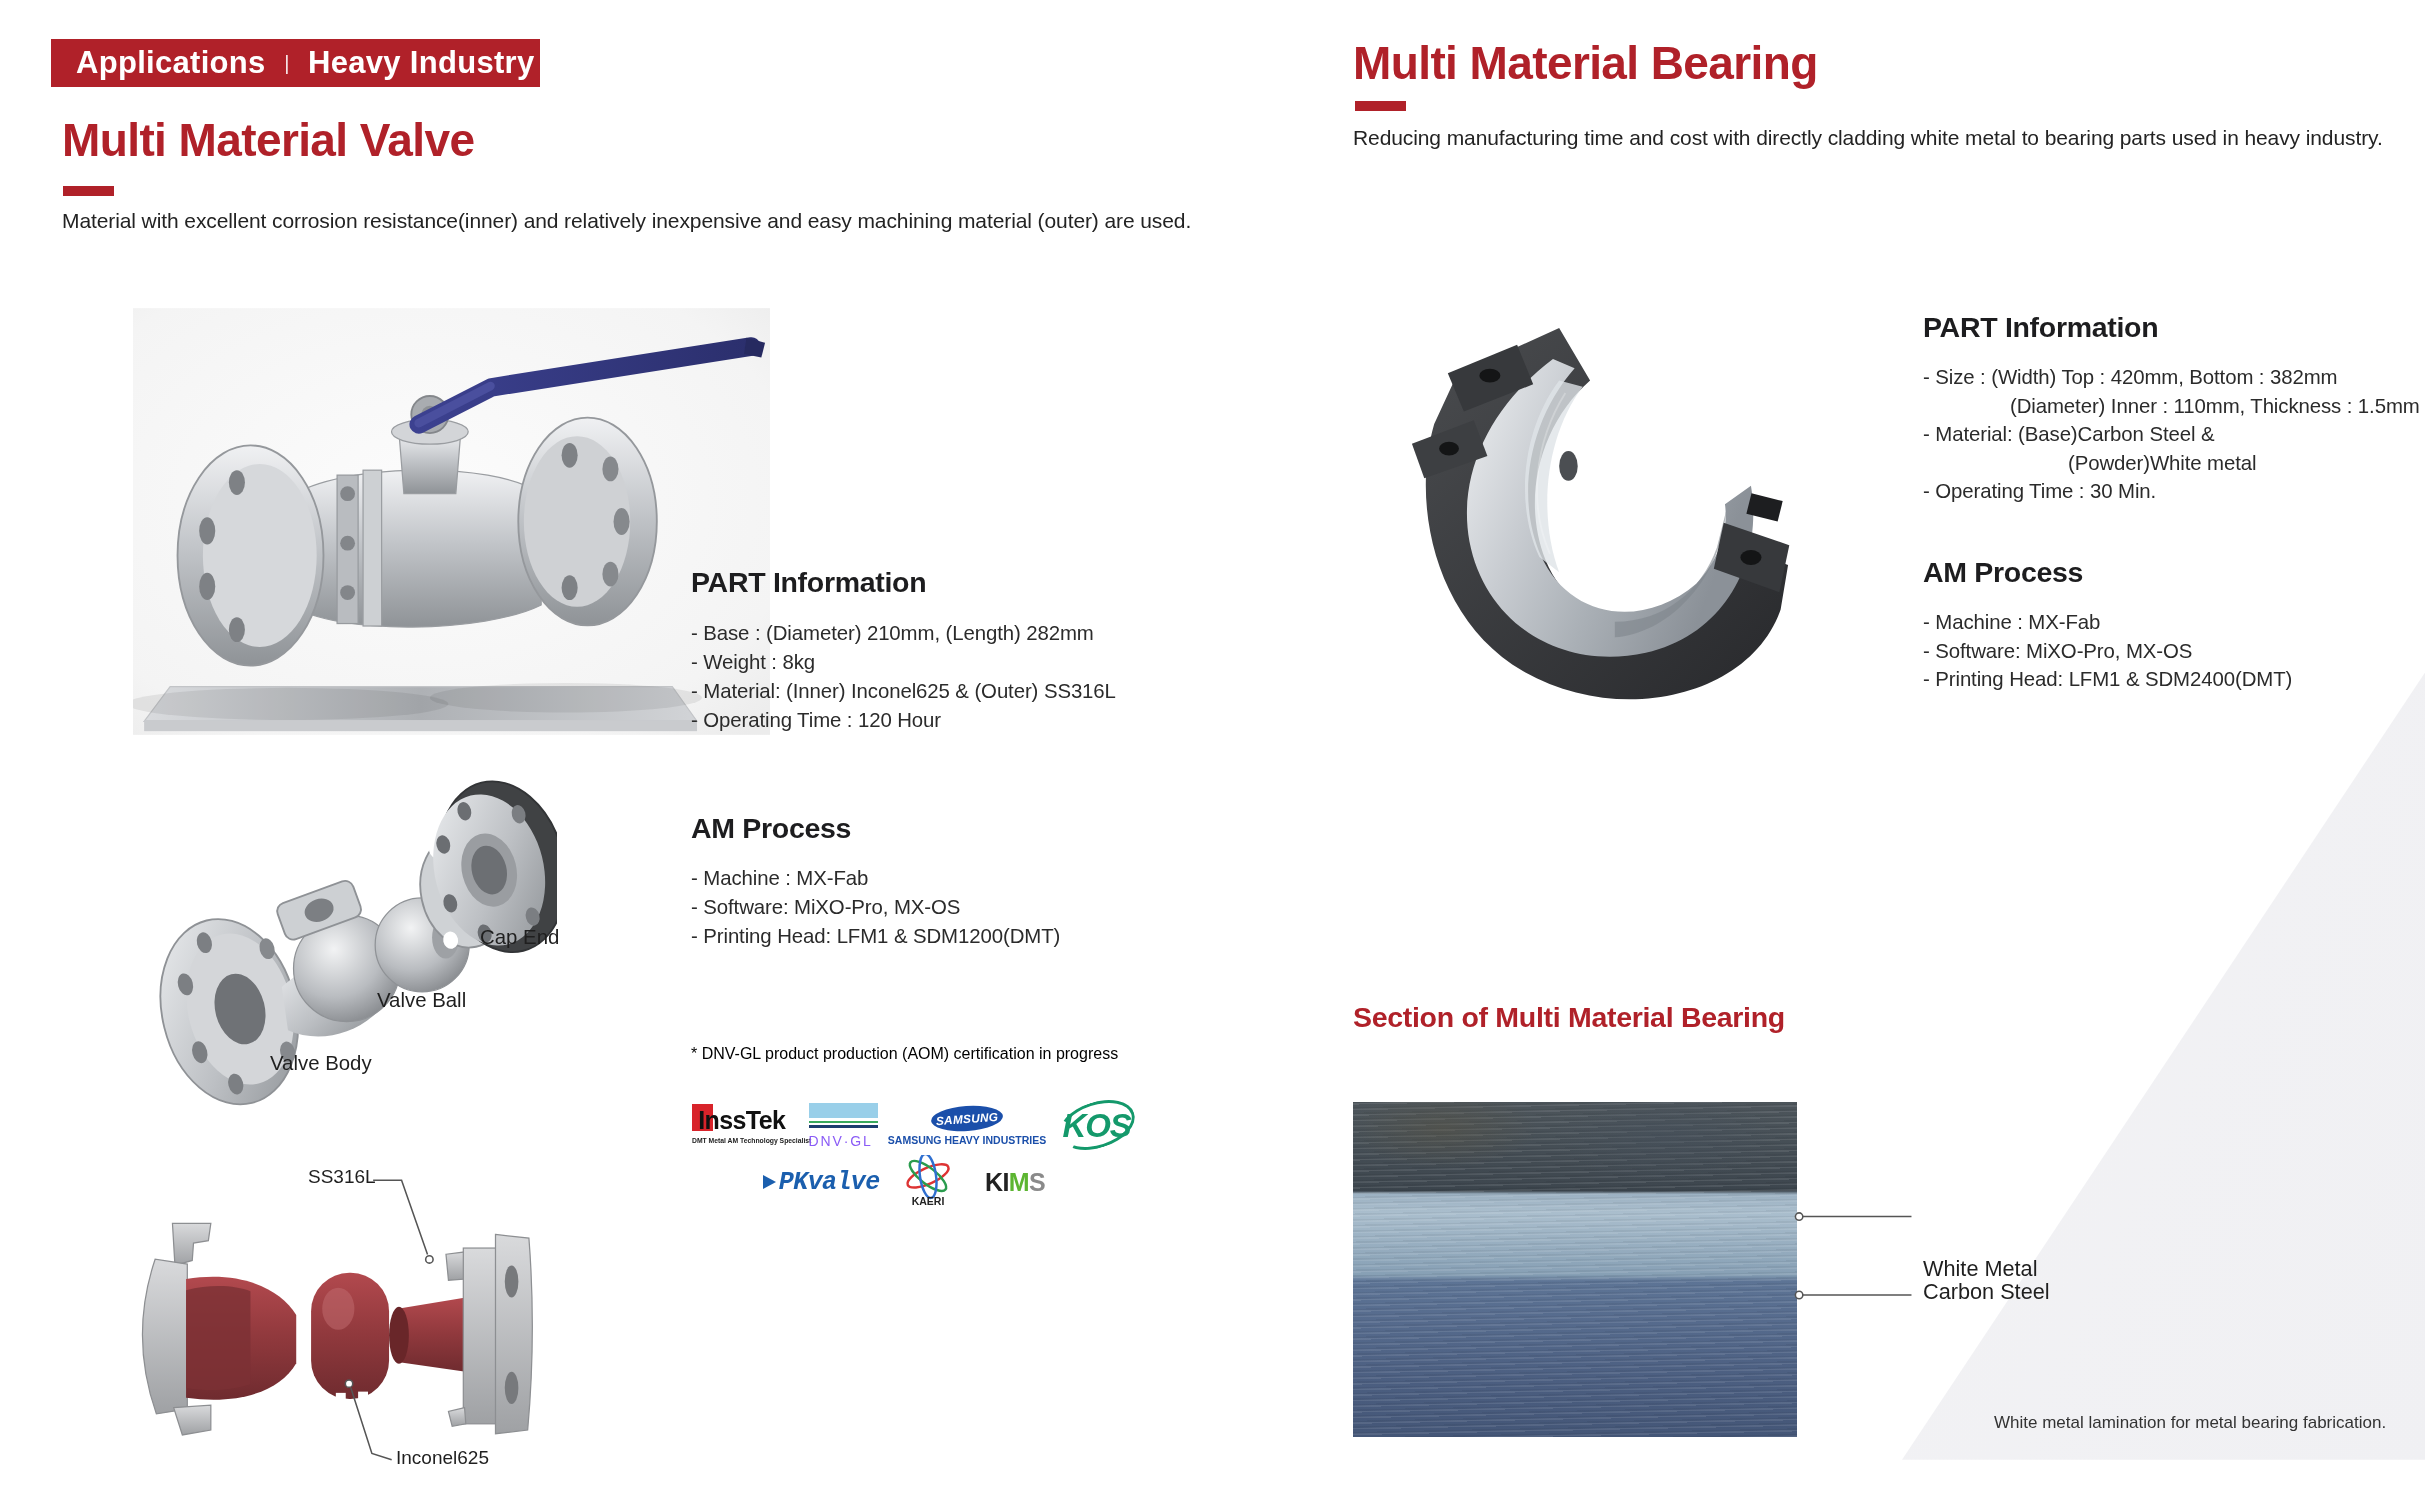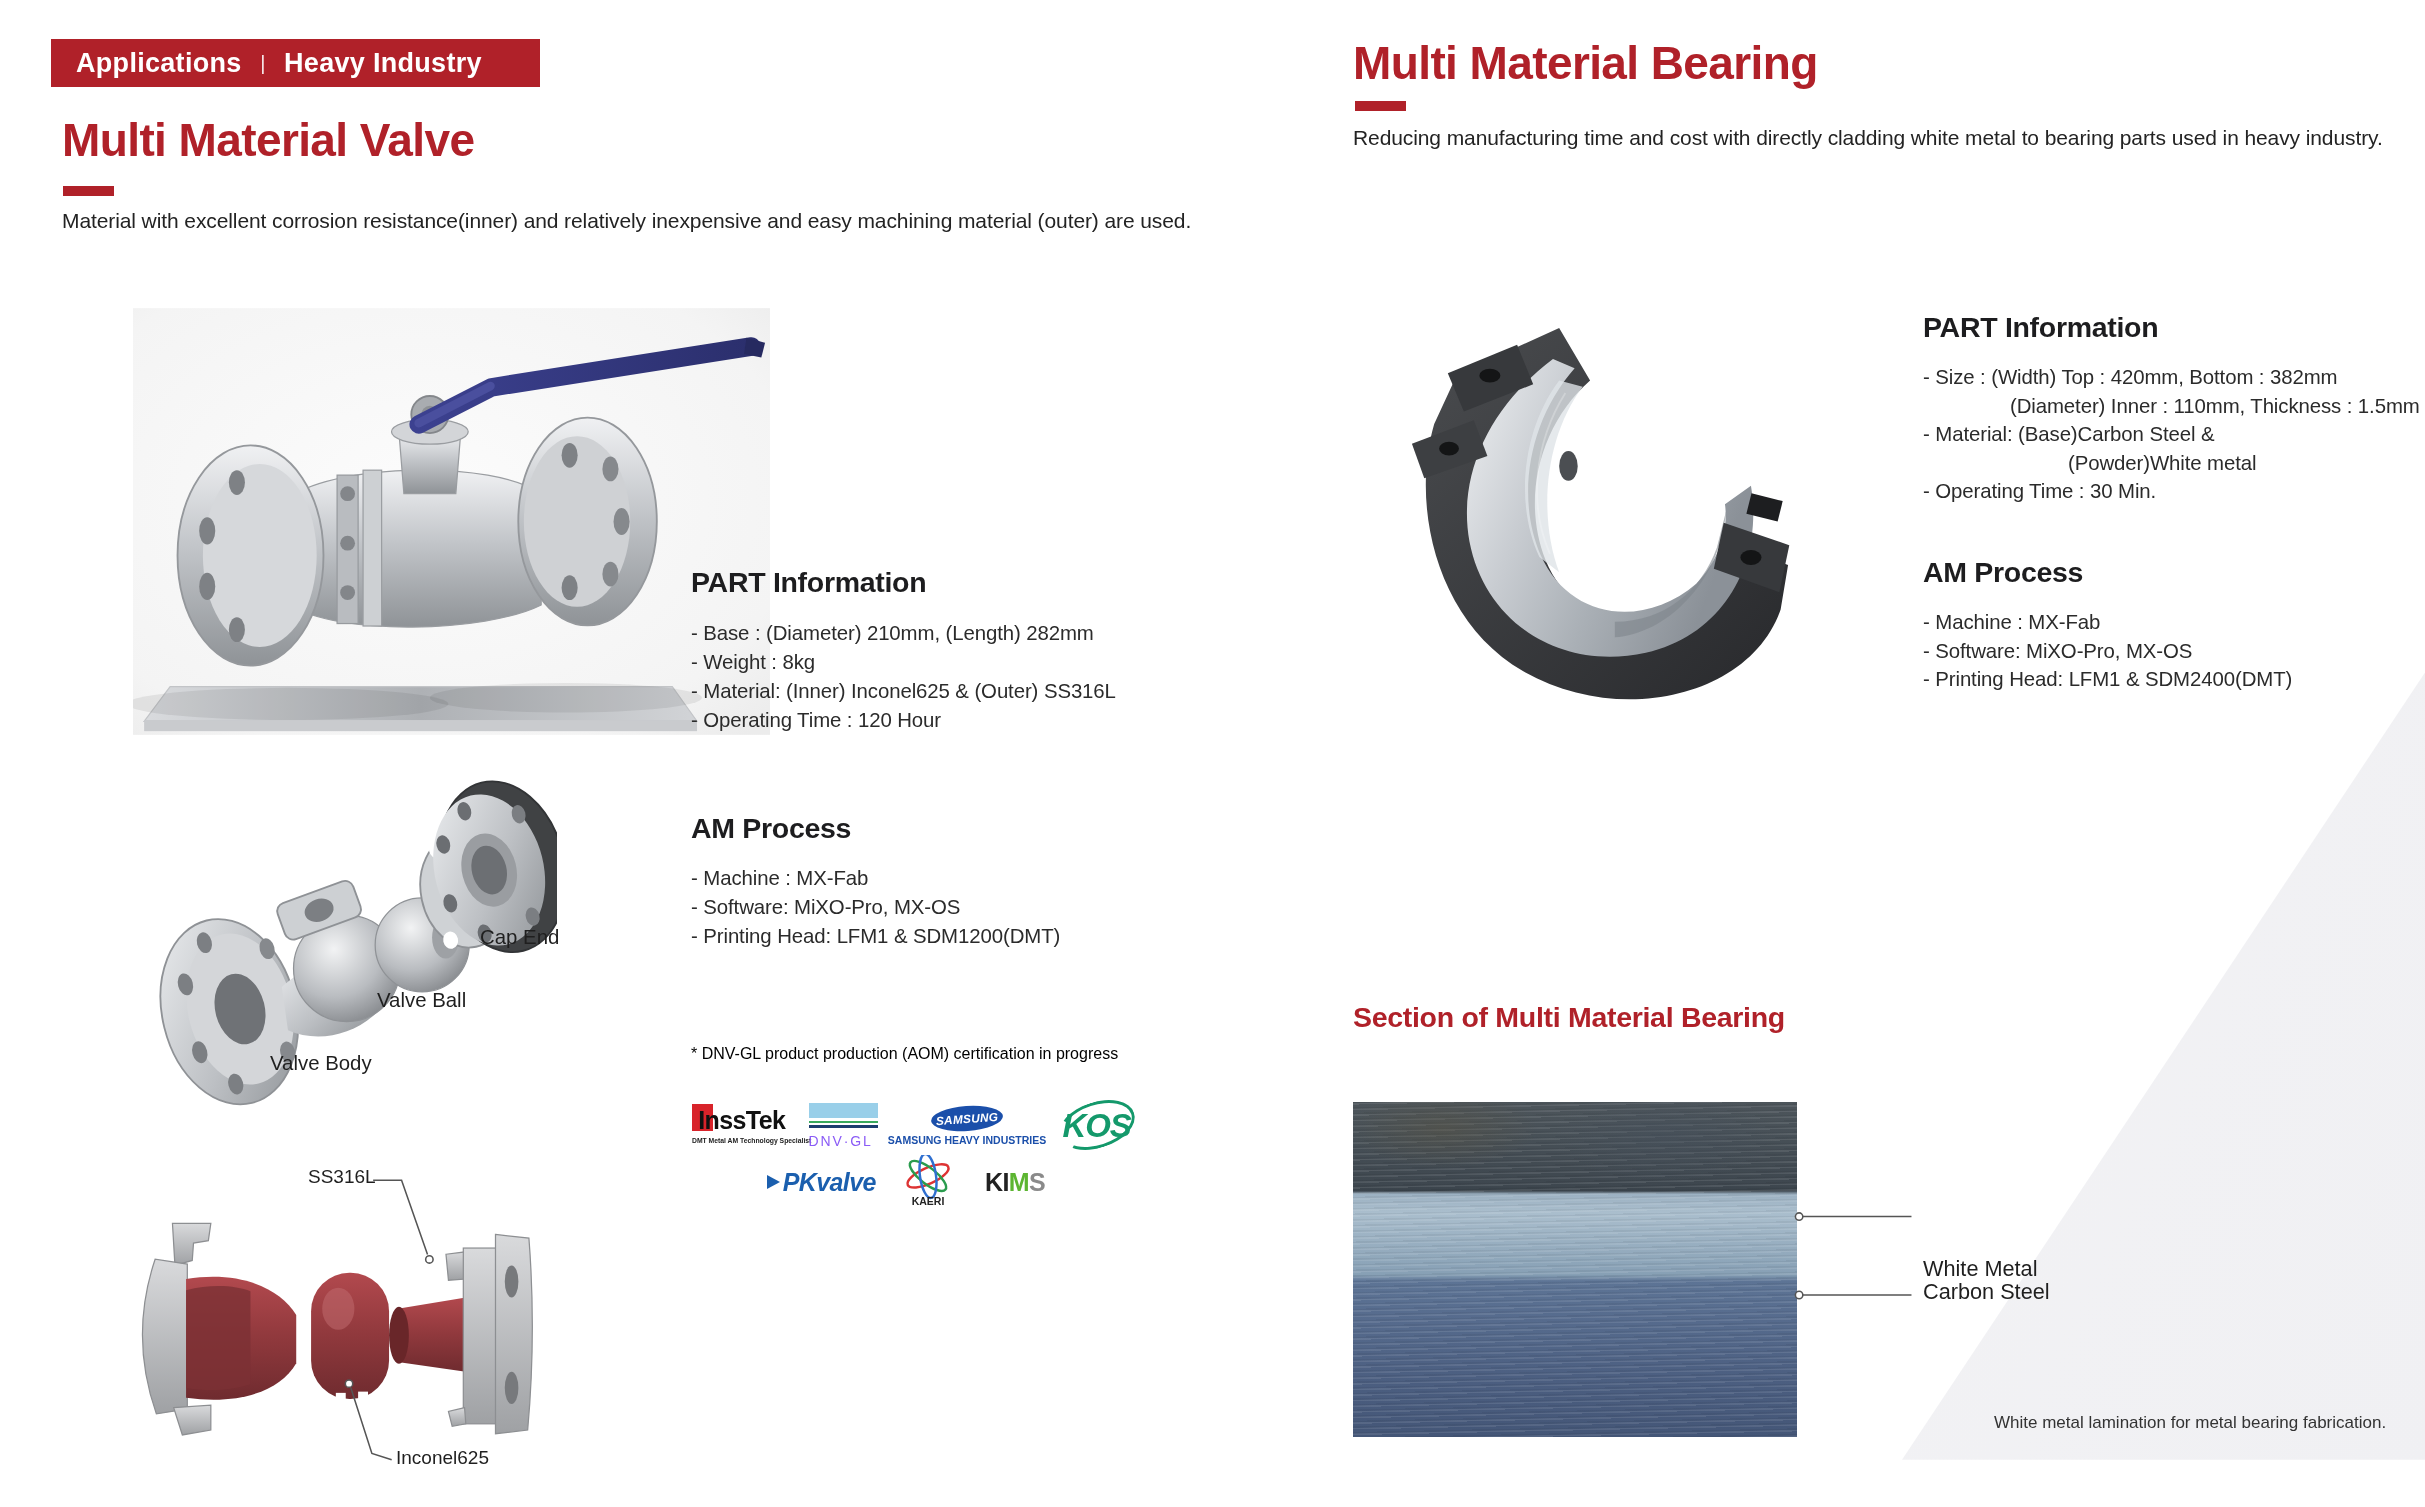--- a/index.html
+++ b/index.html
@@ -14,21 +14,21 @@
 
   
   .swoosh{position:absolute;inset:0;background:linear-gradient(115deg,#f7f7f8,#f0f0f3);
     clip-path:polygon(100% 44.5%,100% 96.8%,78.4% 96.8%);z-index:0;}
 
   .abs{position:absolute;z-index:2;}
 
   
   .badge{left:51px;top:39px;width:489px;height:48px;background:var(--red);
     display:flex;align-items:center;gap:18.6px;padding-left:25px;}
-  .badge .b-main{color:#fff;font-size:27px;font-weight:700;letter-spacing:0.3px;}
+  .badge .b-main{color:#fff;font-size:31px;font-weight:700;letter-spacing:0.3px;}
   .badge .b-sep{color:#fff;font-size:20px;font-weight:300;opacity:.9;}
 
   
   .page-title{font-size:46px;font-weight:700;color:var(--red);letter-spacing:-0.6px;white-space:nowrap;}
   .title-left{left:62px;top:113px;}
   .title-right{left:1353px;top:36px;}
   .red-bar{width:51px;height:10px;background:var(--red);}
   .bar-left{left:63px;top:186px;}
   .bar-right{left:1355px;top:101px;}
   .subtitle{font-size:21px;color:#232323;white-space:nowrap;letter-spacing:-0.1px;text-align:center;}
@@ -110,21 +110,21 @@
 
   .samsung{width:132px;align-items:center;}
   .samsung .oval{width:72px;height:25px;background:#1b4faa;border-radius:50%;display:flex;align-items:center;justify-content:center;transform:rotate(-4deg);}
   .samsung .oval span{color:#fff;font-size:11.8px;font-weight:700;font-style:italic;letter-spacing:0.3px;}
   .samsung .word{font-size:10.5px;font-weight:700;color:#1b4faa;margin-top:3.7px;white-space:nowrap;}
 
   .kos{width:80px;position:relative;height:56px;justify-content:center;align-items:center;}
   .kos .word{font-size:33px;font-weight:800;font-style:italic;color:#14996b;letter-spacing:-1.2px;z-index:1;}
   .kos .ring{position:absolute;left:1.2px;top:3.7px;width:78px;height:46px;border:3.7px solid #14996b;border-radius:50%;transform:rotate(-18deg);border-left-color:transparent;z-index:0;}
 
-  .pkvalve{width:99px;flex-direction:row;align-items:center;gap:2.5px;}
+  .pkvalve{width:99px;flex-direction:row;align-items:center;gap:2.5px;font-family:Liberation Mono, monospace;}
   .pkvalve .arr{width:0;height:0;border-top:7.4px solid transparent;border-bottom:7.4px solid transparent;border-left:13.6px solid #1b5fae;}
   .pkvalve .word{font-size:25px;font-weight:800;font-style:italic;color:#1b5fae;letter-spacing:-0.6px;}
 
   .kaeri{width:62px;height:50px;align-items:center;justify-content:flex-end;position:relative;}
   .kaeri .word{font-size:10.5px;font-weight:800;color:#222;z-index:1;}
   .kims{flex-direction:row;align-items:baseline;}
   .kims span{font-size:25px;font-weight:800;letter-spacing:-0.6px;}
   .kims .k{color:#222;}
   .kims .m{color:#5cb531;}
   .kims .s{color:#8a8a8a;}

